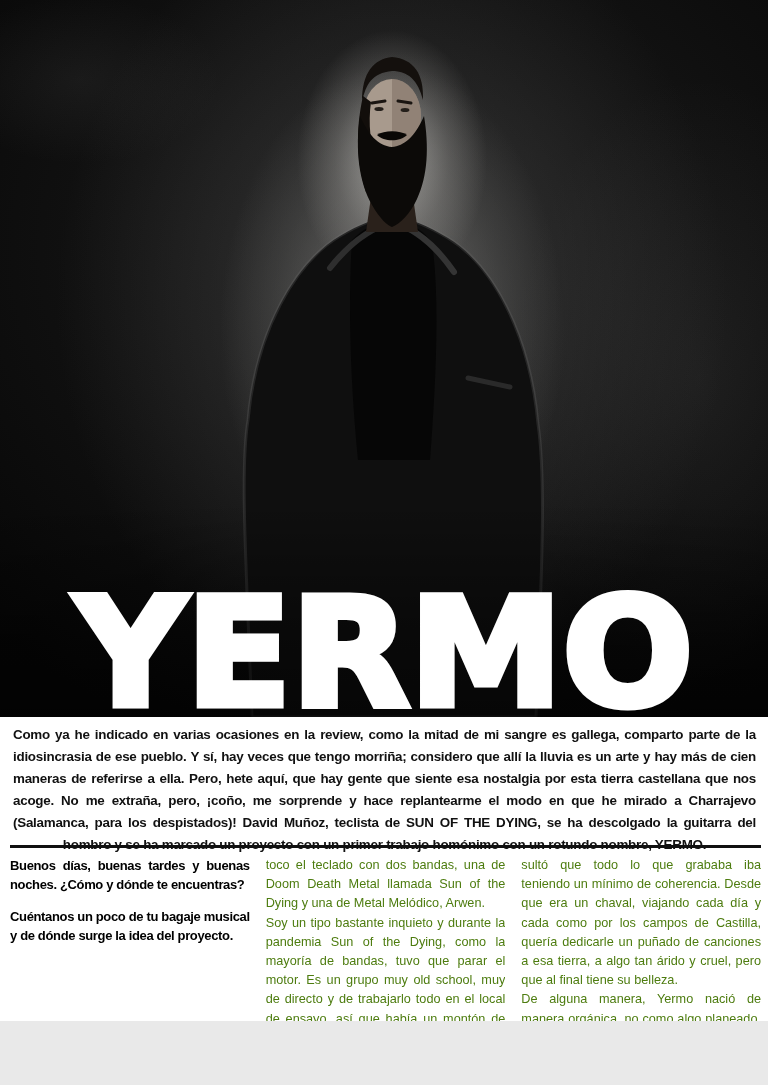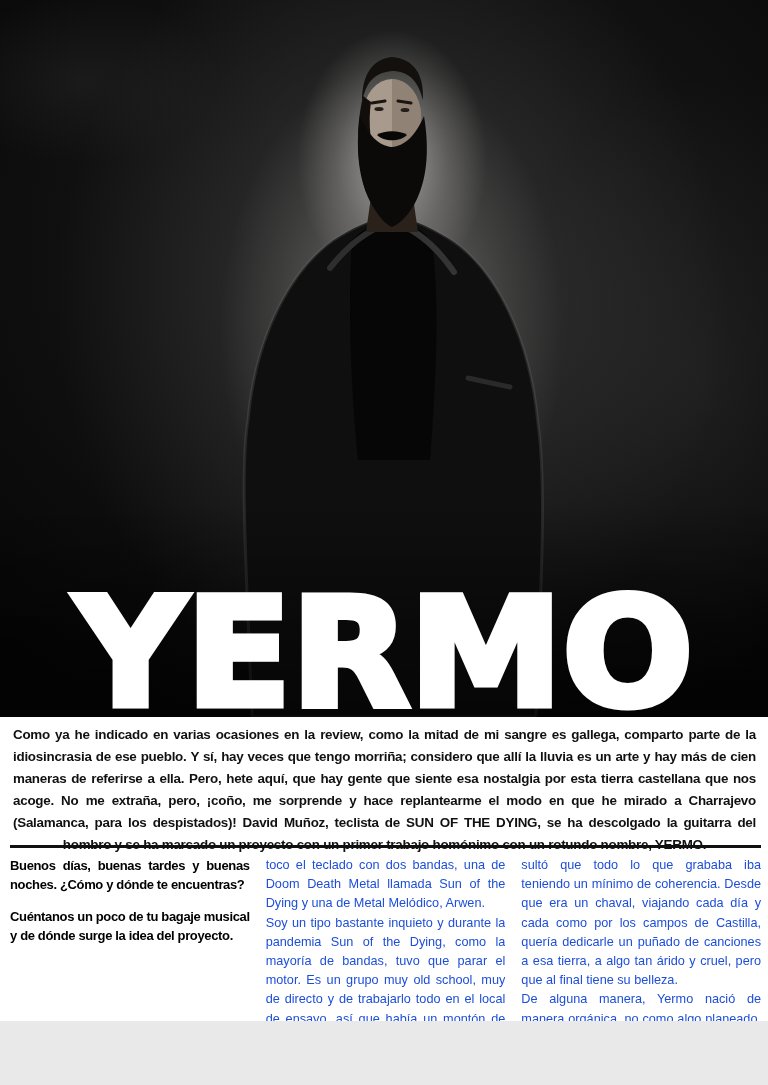--- a/index.html
+++ b/index.html
@@ -51,21 +51,21 @@
     position:absolute; left:10px; right:7px; top:845px; height:3px;
     background:#101010;
   }
 
   
   .columns {
     position:absolute; left:10px; right:7px; top:856px; height:200px;
     display:flex; gap:16px;justify-content:center;
   }
   .col { flex:1 1 0; overflow:hidden; }
-  .col p { font-size:12.7px; line-height:19.2px; text-align:justify; color:#1d4ed8; }
+  .col p { font-size:12.7px; line-height:19.2px; text-align:justify; color:#4d7c0f; }
   .col p.q {
     font-weight:bold; color:#000; font-size:13px; line-height:19px;
     letter-spacing:-0.35px; margin-bottom:1px;
   }
   .col p + p.q { margin-top:13px; }
 
   
   .footer {
     position:absolute; left:10px; top:1061px;
     font-size:14px; letter-spacing:0.25px; color:#3c3c3c;

